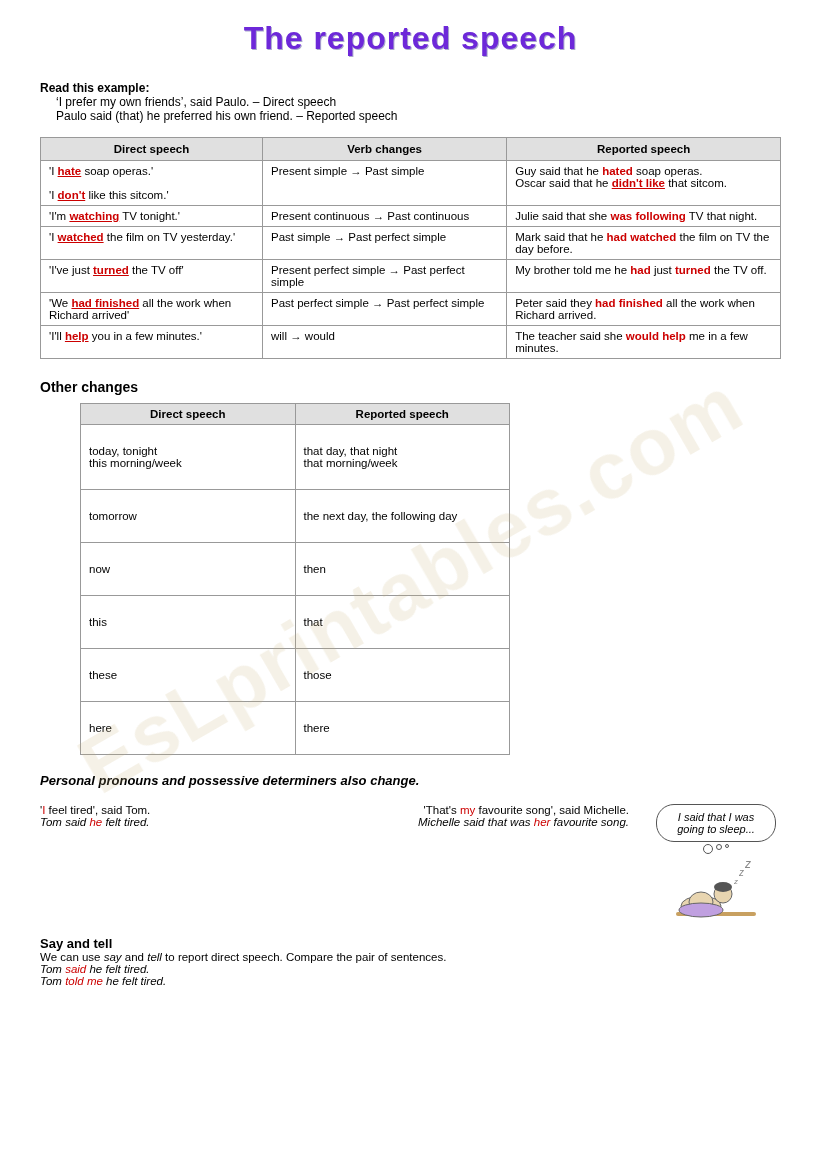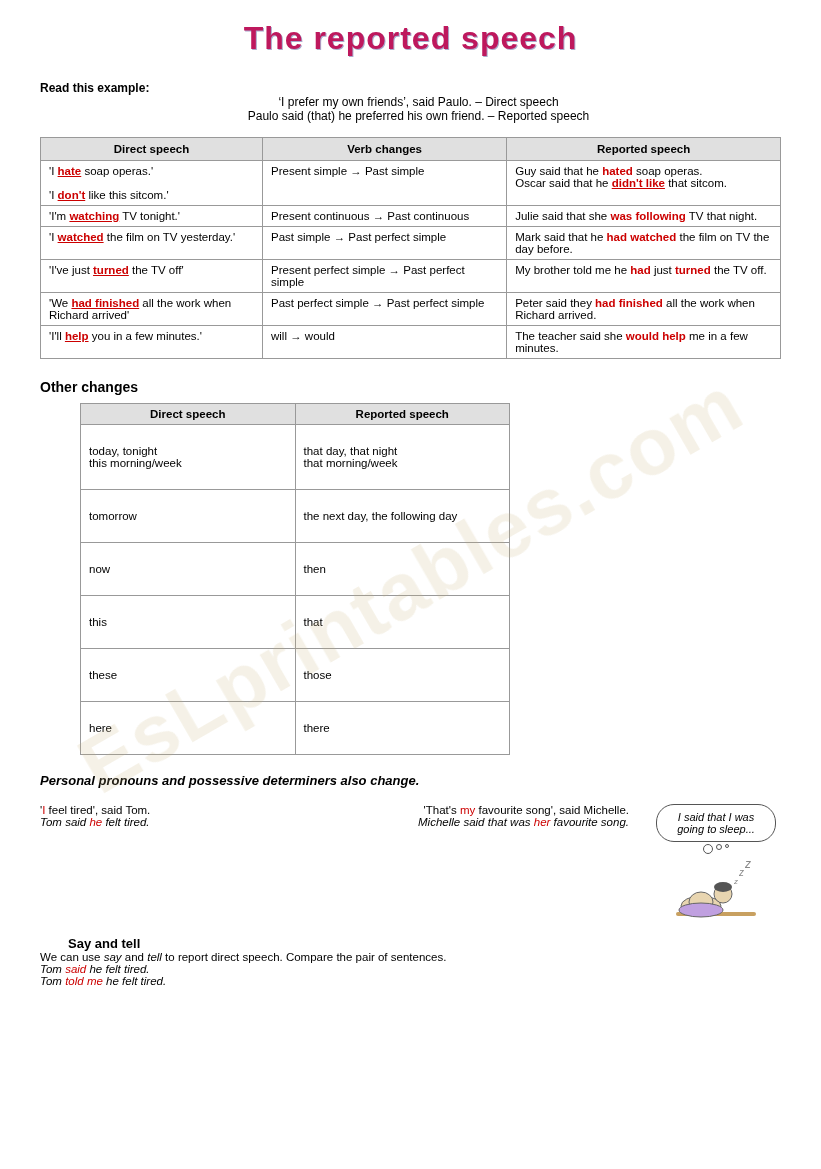--- a/index.html
+++ b/index.html
@@ -9,35 +9,34 @@
       font-size: 12px;
       color: #000;
       width: 821px;
       min-height: 1169px;
       padding: 20px 40px;
     }
     .page-title {
       text-align: center;
       font-size: 32px;
       font-family: 'Comic Sans MS', cursive, sans-serif;
-      color: #be185d;
+      color: #6d28d9;
       text-shadow: 1px 1px 0 #aac;
       margin-bottom: 24px;
       letter-spacing: 1px;
     }
     .read-example {
       margin-bottom: 14px;
       font-size: 12px;
     }
     .read-example .label {
       font-weight: bold;
     }
     .read-example .line {
       margin-left: 16px;
-      text-align: center;
     }
     
     .main-table {
       width: 100%;
       border-collapse: collapse;
       margin-bottom: 20px;
       font-size: 11.5px;
     }
     .main-table th {
       background: #e0e0e0;
@@ -121,21 +120,20 @@
       border-radius: 50%;
     }
     
     .say-tell-section {
       margin-top: 14px;
       font-size: 11.5px;
     }
     .say-tell-title {
       font-weight: bold;
       font-size: 13px;
-      margin-left: 28px;
     }
     .watermark {
       position: fixed;
       top: 50%;
       left: 50%;
       transform: translate(-50%, -50%) rotate(-30deg);
       font-size: 80px;
       color: rgba(200,180,120,0.18);
       font-weight: bold;
       pointer-events: none;

